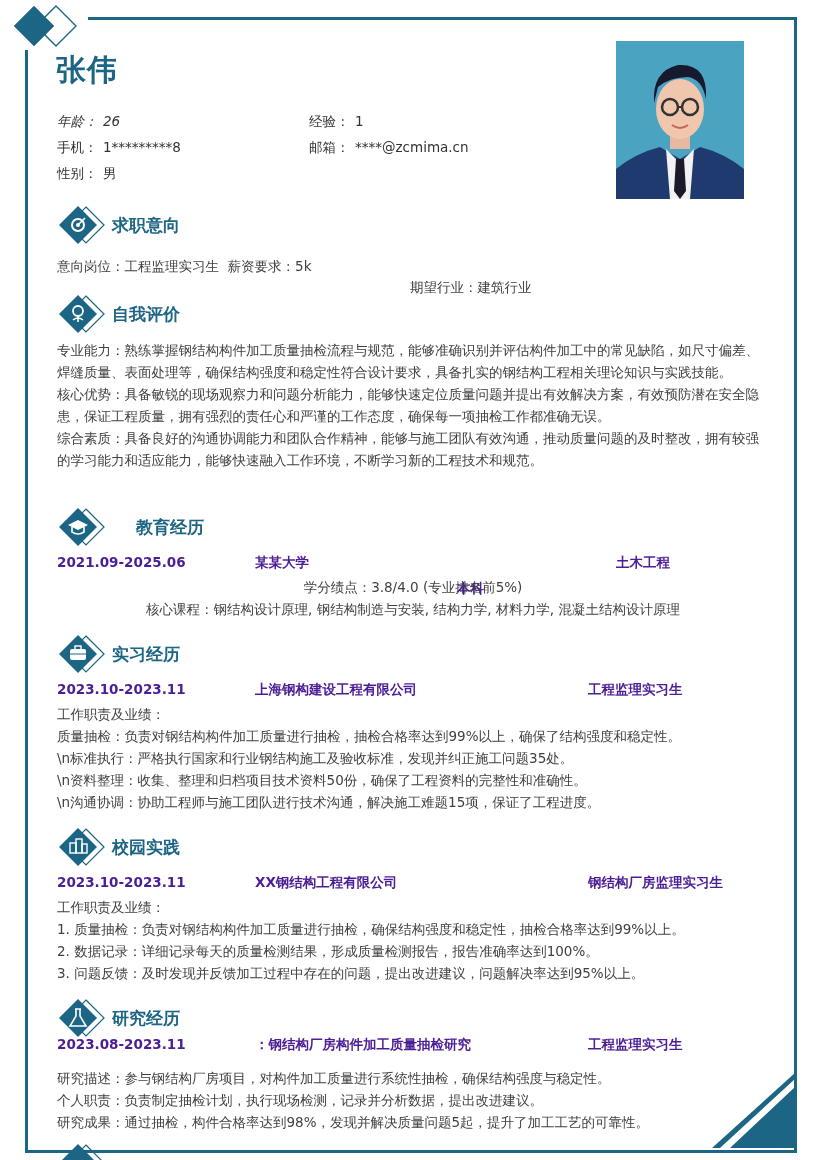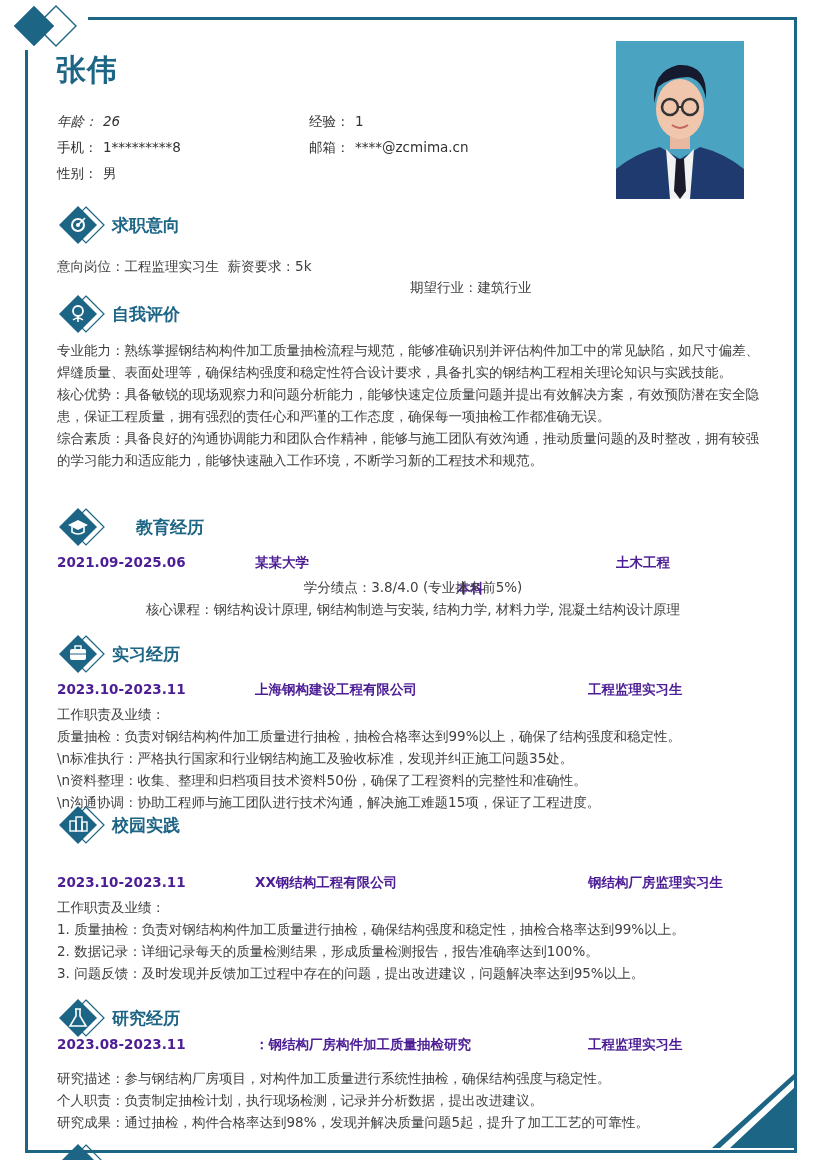--- a/index.html
+++ b/index.html
@@ -141,21 +141,21 @@
   <span style="left:531px;">工程监理实习生</span>
 </div>
 <div class="txt" style="top:703px;">
   <div>工作职责及业绩：</div>
   <div>质量抽检：负责对钢结构构件加工质量进行抽检，抽检合格率达到99%以上，确保了结构强度和稳定性。</div>
   <div>\n标准执行：严格执行国家和行业钢结构施工及验收标准，发现并纠正施工问题35处。</div>
   <div>\n资料整理：收集、整理和归档项目技术资料50份，确保了工程资料的完整性和准确性。</div>
   <div>\n沟通协调：协助工程师与施工团队进行技术沟通，解决施工难题15项，保证了工程进度。</div>
 </div>
 
-<div class="sec-head" style="top:805px;text-align:center;">
+<div class="sec-head" style="top:827px;text-align:center;">
   <svg class="sec-icon" viewBox="0 0 50 40">
     <polygon points="28,2 46,20 28,38 10,20" fill="none" stroke="#1d6585" stroke-width="1.2"></polygon>
     <polygon points="20,1 39,20 20,39 1,20" fill="#1d6585"></polygon>
     <rect x="12" y="16" width="6" height="10" fill="none" stroke="#fff" stroke-width="1.4"></rect>
     <rect x="18" y="12" width="6" height="14" fill="none" stroke="#fff" stroke-width="1.4"></rect>
     <rect x="24" y="17" width="5" height="9" fill="none" stroke="#fff" stroke-width="1.4"></rect>
   </svg>
   <span class="sec-title">校园实践</span>
 </div>
 <div class="row" style="top:874px;">

